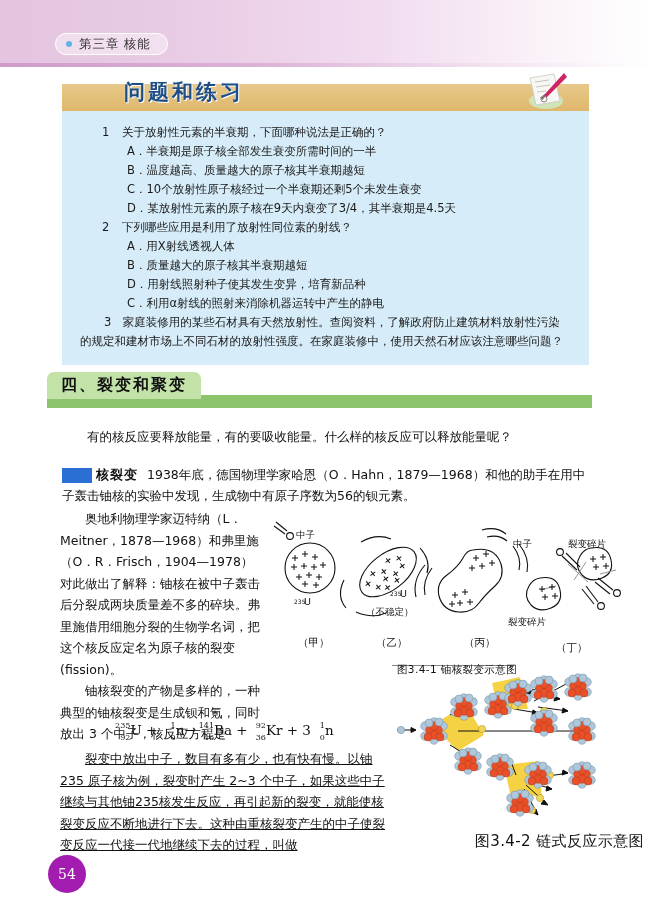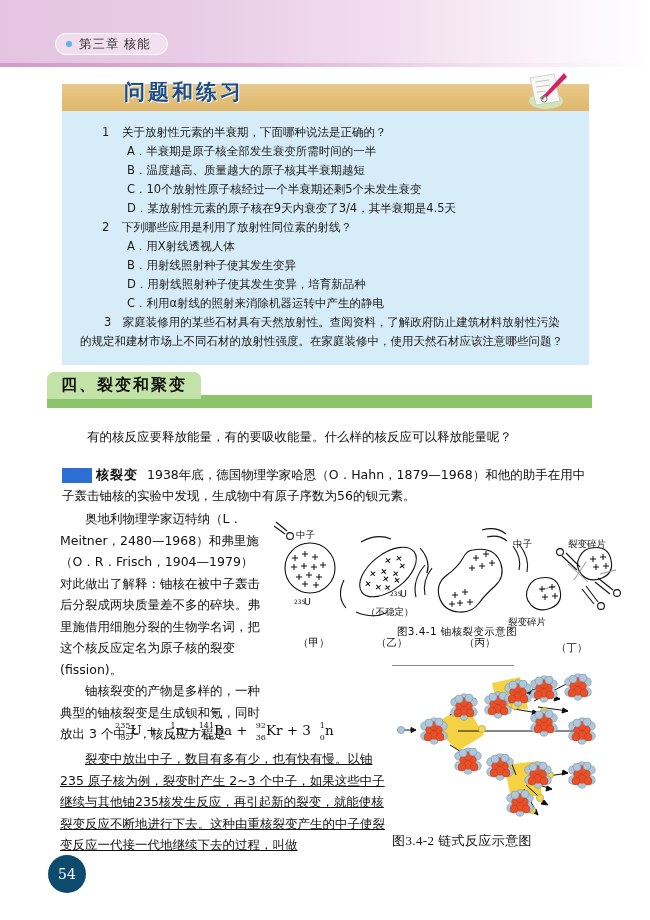--- a/index.html
+++ b/index.html
@@ -205,52 +205,51 @@
   .col-wide p { margin: 0; text-indent: 25px; text-decoration: underline; }
 
   
   .fig1 {
     position: absolute;
     left: 268px; top: 512px;
     width: 378px; height: 145px;
   }
   .fig1-cap {
     position: absolute;
-    left: 268px; top: 625px;
+    left: 268px; top: 663px;
     width: 378px;
     text-align: center;
     font-size: 10.5px;
     color: #111111;
     letter-spacing: 0.4px;
   }
 
   
   .fig2 {
     position: absolute;
     left: 392px; top: 665px;
     width: 252px; height: 170px;
   }
   .fig2-cap {
     position: absolute;
     left: 392px; top: 832px;
     width: 252px;
-    text-align: left;
-    font-size: 13px;
+    text-align: right;
+    font-size: 15px;
     color: #111111;
     letter-spacing: 0.4px;
-    font-family: Liberation Serif, serif;
   }
 
   
   .page-badge {
     position: absolute;
     left: 48px; top: 855px;
     width: 38px; height: 38px;
     border-radius: 50%;
-    background: #0c4a6e;
+    background: #a21caf;
     display: flex;
     align-items: center;
     justify-content: center;
   }
   .page-badge span {
     color: #ffffff;
     font-size: 14px;
     font-family: "DejaVu Serif", "Liberation Serif", serif;
   }
 
@@ -283,42 +282,42 @@
     </svg>
   </div>
   <div class="ex-body">
     <div class="q-line"><span class="q-num">1</span><span>关于放射性元素的半衰期，下面哪种说法是正确的？</span></div>
     <div class="q-line q-opt">A．半衰期是原子核全部发生衰变所需时间的一半</div>
     <div class="q-line q-opt">B．温度越高、质量越大的原子核其半衰期越短</div>
     <div class="q-line q-opt">C．10个放射性原子核经过一个半衰期还剩5个未发生衰变</div>
     <div class="q-line q-opt">D．某放射性元素的原子核在9天内衰变了3/4，其半衰期是4.5天</div>
     <div class="q-line"><span class="q-num">2</span><span>下列哪些应用是利用了放射性同位素的射线？</span></div>
     <div class="q-line q-opt">A．用X射线透视人体</div>
-    <div class="q-line q-opt">B．用射线照射种子使其发生变异</div>
+    <div class="q-line q-opt">B．质量越大的原子核其半衰期越短</div>
     <div class="q-line q-opt">D．用射线照射种子使其发生变异，培育新品种</div>
     <div class="q-line q-opt">C．利用α射线的照射来消除机器运转中产生的静电</div>
     <div class="q-para">3　家庭装修用的某些石材具有天然放射性。查阅资料，了解政府防止建筑材料放射性污染的规定和建材市场上不同石材的放射性强度。在家庭装修中，使用天然石材应该注意哪些问题？</div>
   </div>
 </div>
 
 <div class="sec-wrap">
   <div class="sec-bar"></div>
   <div class="sec-tab">
     <span class="sec-tab-text">四、裂变和聚变</span>
   </div>
 </div>
 
 <div class="lead-para">有的核反应要释放能量，有的要吸收能量。什么样的核反应可以释放能量呢？</div>
 
 <div class="para-a">1938年底，德国物理学家哈恩（O．Hahn，1879—1968）和他的助手在用中子轰击铀核的实验中发现，生成物中有原子序数为56的钡元素。</div>
 <div class="badge-blue"></div>
 <div class="badge-label">核裂变</div>
 
 <div class="col-left">
-  <p>奥地利物理学家迈特纳（L．Meitner，2480—1968）和弗里施（O．R．Frisch，1904—1979）对此做出了解释：铀核在被中子轰击后分裂成两块质量差不多的碎块。弗里施借用细胞分裂的生物学名词，把这个核反应定名为原子核的裂变(fission)。</p>
+  <p>奥地利物理学家迈特纳（L．Meitner，1878—1968）和弗里施（O．R．Frisch，1904—1978）对此做出了解释：铀核在被中子轰击后分裂成两块质量差不多的碎块。弗里施借用细胞分裂的生物学名词，把这个核反应定名为原子核的裂变(fission)。</p>
   <p>铀核裂变的产物是多样的，一种典型的铀核裂变是生成钡和氪，同时放出 3 个中子，核反应方程是</p>
 </div>
 
 <div class="equation">
   <span class="nuc"><sup>235</sup><sub>92</sub></span><span>U</span>
   <span>+</span>
   <span class="nuc"><sup>1</sup><sub>0</sub></span><span>n</span><span>→</span>
   <span class="nuc"><sup>141</sup><sub>46</sub></span><span>Ba</span>
   <span>+</span>
   <span class="nuc"><sup>92</sup><sub>36</sub></span><span>Kr</span>

